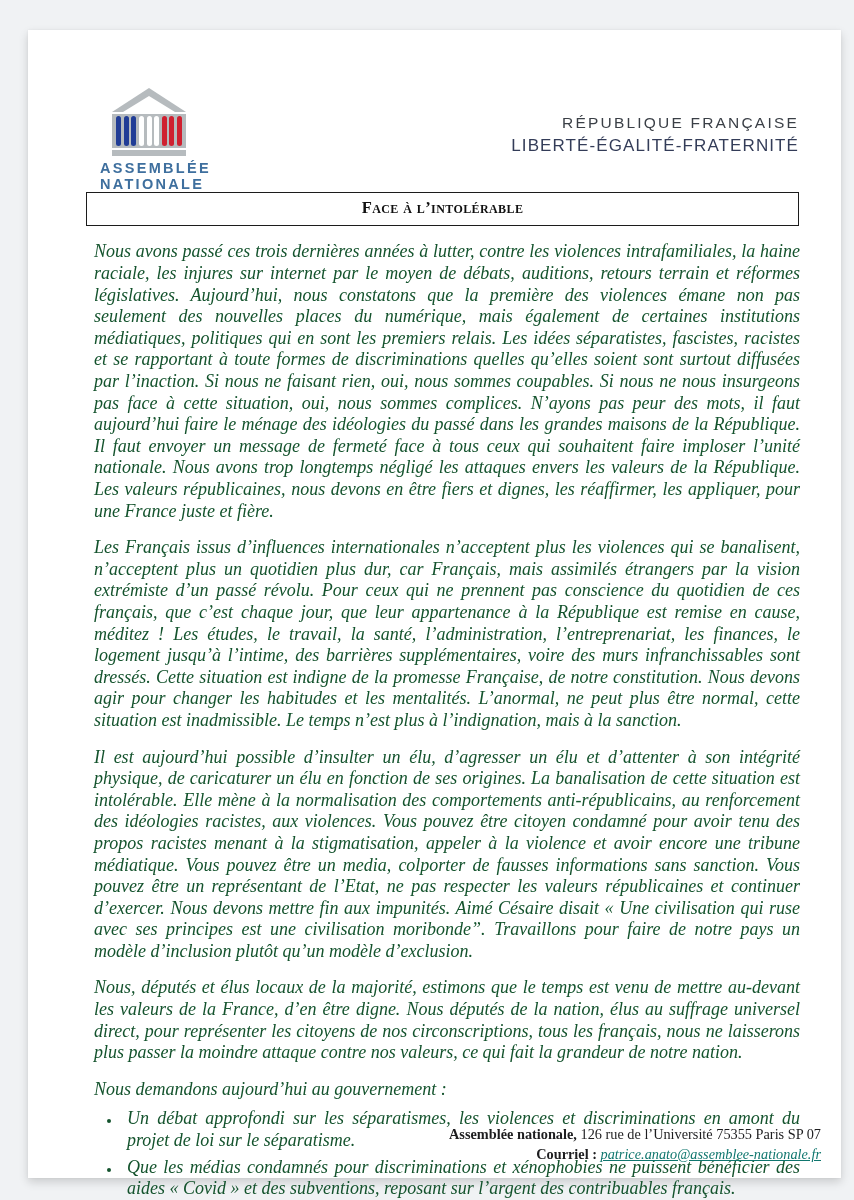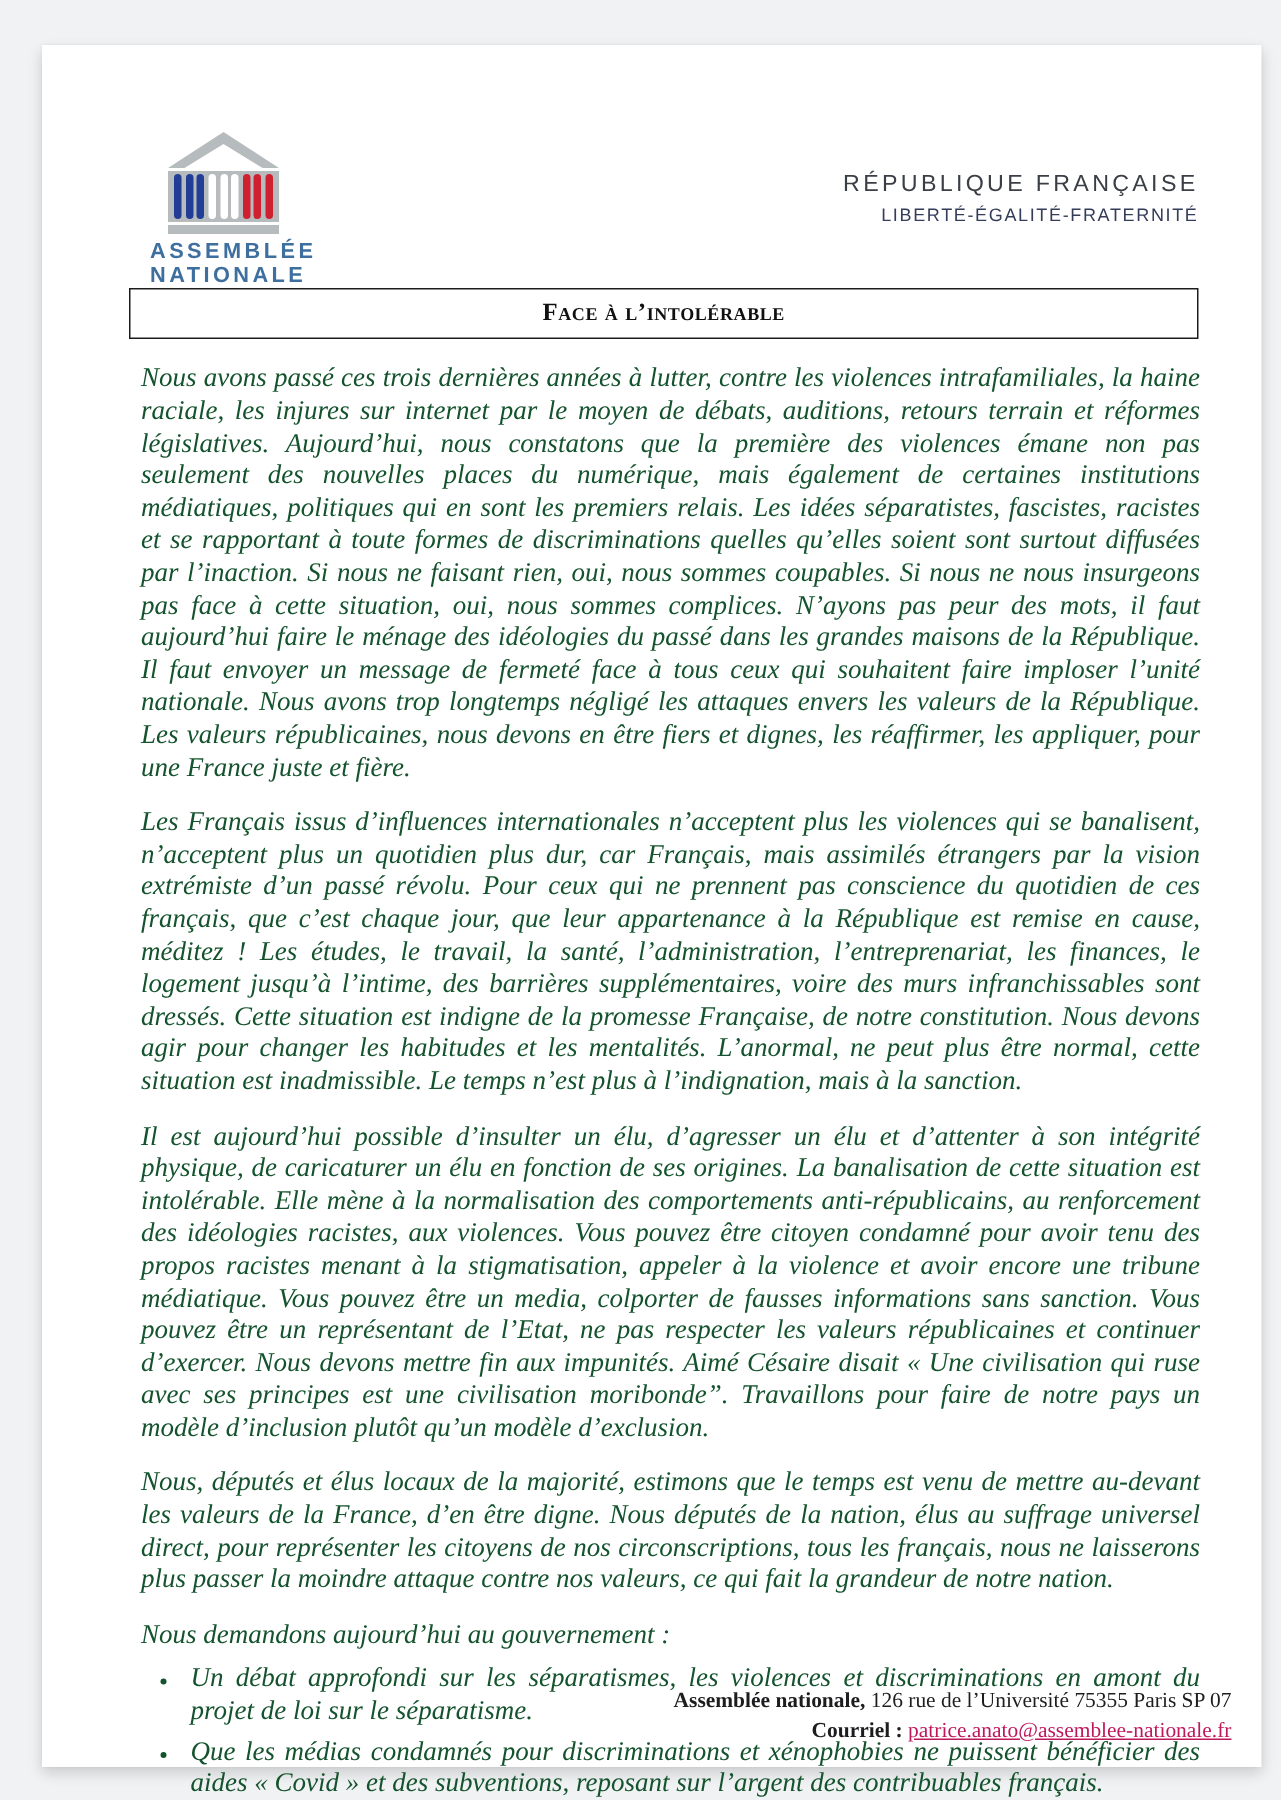--- a/index.html
+++ b/index.html
@@ -55,21 +55,21 @@
     font-family: "Liberation Sans", sans-serif;
     font-size: 14.5px;
     font-weight: 700;
     letter-spacing: 2.3px;
     line-height: 1.12;
     color: #3e6f9e;
     white-space: nowrap;
   }
   .republic { margin-top: 26px; text-align: right; font-family: "Liberation Sans", sans-serif; }
   .rep1 { font-size: 15.5px; letter-spacing: 2.2px; color: #3a3f46; }
-  .rep2 { font-size: 12px; letter-spacing: 1.1px; color: #333c58; margin-top: 4px; }
+  .rep2 { font-size: 17px; letter-spacing: 1.1px; color: #333c58; margin-top: 4px; }
 
   
   .title-box {
     margin-top: 0;
     margin-left: -8px;
     width: 713px;
     border: 1.5px solid #1c1c1c;
     text-align: center;
     padding: 5px 0 7px 0;
   }
@@ -97,23 +97,24 @@
   .footer {
     position: absolute;
     left: 0; right: 20px; bottom: 14px;
     text-align: right;
     font-size: 14.3px;
     line-height: 20px;
     color: #1d1d1f;
   }
   .b { font-weight: 700; }
   .email {
-    color: #be185d;
+    color: #0f766e;
     text-decoration: underline;
     cursor: pointer;
+    font-style: italic;
   }
 </style>
 </head>
 <body>
 
 <div class="page">
   <div class="content">
 
     <div class="header">
       <div class="logo">

